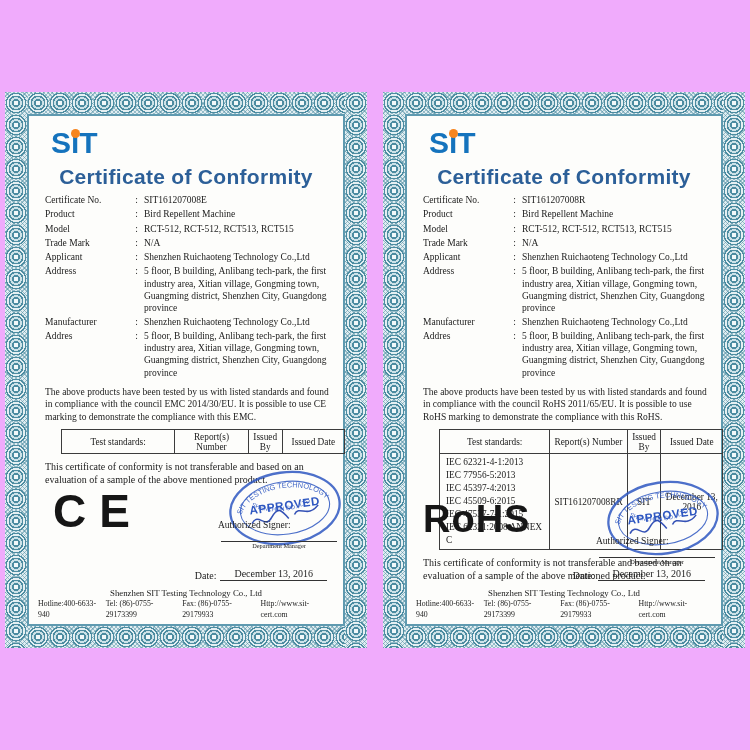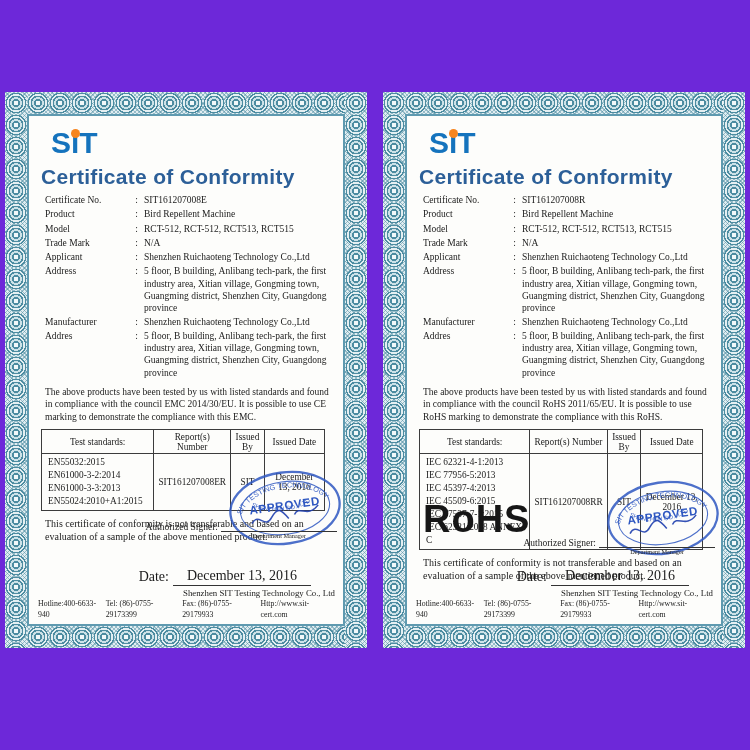--- a/index.html
+++ b/index.html
@@ -1,17 +1,17 @@
 <!DOCTYPE html>
 <html><head>
 <meta charset="utf-8">
 <style>
   html,body{margin:0;padding:0;background:#ffffff;width:750px;height:750px;overflow:hidden;
     font-family:"Liberation Serif",serif;color:#1b1b1b;}
-  .stage{position:relative;width:750px;height:750px;background:#6d28d9;}
+  .stage{position:relative;width:750px;height:750px;background:#f0abfc;}
 
   
   .cert{position:absolute;top:92px;width:362px;height:556px;background:#e8f1f4;}
   .c0{left:5px;} .c1{left:383px;}
   .edge{position:absolute;background-color:#e0edf1;
     background-image:
       radial-gradient(circle at 11px 11px,#f2f8fa 0 2.5px,#4d8ca1 2.5px 4px,#cde2e8 4px 6px,#4d8ca1 6px 7.5px,#e4eff2 7.5px 9px,#4d8ca1 9px 10.5px,rgba(0,0,0,0) 10.5px),
       repeating-linear-gradient(45deg,rgba(77,140,161,.5) 0 1px,rgba(236,244,247,0) 1px 3px),
       repeating-linear-gradient(-45deg,rgba(77,140,161,.5) 0 1px,rgba(236,244,247,0) 1px 3px);
     background-size:22px 22px,auto,auto;}
@@ -23,58 +23,58 @@
   .page{position:absolute;left:22px;top:22px;right:22px;bottom:22px;
     background:#fdfdfb;border:2px solid #5f9ab0;padding:10px 12px 0 12px;box-sizing:border-box;}
 
   
   .logo{position:relative;height:38px;margin:2px 0 0 10px;
     font-family:"Liberation Sans",sans-serif;font-weight:700;font-size:30px;line-height:30px;
     color:#1573bd;letter-spacing:0px;}
   .logo .odot{position:absolute;left:20px;top:1px;width:9px;height:9px;border-radius:50%;
     background:#f6851f;}
   .title{font-family:"Liberation Sans",sans-serif;font-weight:700;font-size:21px;line-height:22px;
-    color:#2c5f98;text-align:left;margin:0 0 6px 0;letter-spacing:.3px;}
+    color:#2c5f98;text-align:center;margin:0 0 6px 0;letter-spacing:.3px;}
 
   
   .fields{margin:6px 2px 0 4px;font-size:9.5px;line-height:12.1px;}
   .frow{display:flex;margin-bottom:2.2px;justify-content:flex-end;}
   .flabel{width:84px;flex:none;}
   .fcolon{width:15px;flex:none;text-align:center;}
   .fvalue{flex:1;}
 
   
   .para{margin:7px 2px 0 4px;font-size:9.5px;line-height:12.6px;}
-  .ctable{margin:6px 2px 0 0;width:calc(100% - 6px);border-collapse:collapse;font-size:9.3px;}
+  .ctable{margin:6px 2px 0 20px;width:calc(100% - 6px);border-collapse:collapse;font-size:9.3px;}
   .ctable th,.ctable td{border:1px solid #3c3c3c;padding:1.5px 4px;}
   .ctable th{font-weight:400;text-align:center;height:14px;}
   .ctable td{text-align:center;}
   .ctable td.stds{text-align:left;line-height:13px;padding:2px 6px;}
   .note{margin:7px 2px 0 4px;font-size:10px;line-height:12.6px;}
 
   
   .mark{position:absolute;font-family:"Liberation Sans",sans-serif;color:#161616;}
   .c0 .mark{top:372px;left:24px;font-size:46px;line-height:46px;font-weight:600;letter-spacing:13px;}
   .c1 .mark{top:383px;left:16px;font-size:38px;line-height:40px;font-weight:700;letter-spacing:1px;}
 
   .stamp{position:absolute;width:116px;height:80px;}
   .c0 .stamp{top:352px;right:0px;transform:rotate(-8deg);}
   .c1 .stamp{top:362px;right:0px;transform:rotate(-8deg);}
 
-  .signer{position:absolute;display:flex;align-items:flex-end;font-size:9.5px;}
+  .signer{position:absolute;display:flex;font-size:9.5px;flex-direction:column;}
   .c0 .signer{top:404px;right:6px;}
   .c1 .signer{top:420px;right:6px;}
   .sig-line{width:116px;border-bottom:1px solid #333;height:11px;position:relative;margin-left:3px;}
   .sig-title{position:absolute;left:0;right:0;top:12px;text-align:center;font-size:6.3px;color:#222;}
 
-  .daterow{position:absolute;top:452px;right:32px;font-size:14px;display:flex;align-items:center;}
+  .daterow{position:absolute;top:452px;right:16px;font-size:10px;display:flex;align-items:flex-end;}
   .date-line{border-bottom:1px solid #333;padding:0 14px 1px 14px;margin-left:4px;}
 
   .cfooter{position:absolute;left:8px;right:8px;bottom:4px;}
-  .fcompany{text-align:right;font-size:8.8px;line-height:10px;}
+  .fcompany{text-align:center;font-size:8.8px;line-height:10px;}
   .fcontacts{display:flex;justify-content:center;font-size:7.8px;line-height:11px;padding:0 1px;}
 </style>
 </head>
 <body>
 
 <div class="stage">
 
   <div class="cert c0">
     <div class="edge t"></div>
     <div class="edge b"></div>
@@ -135,36 +135,26 @@
       <p class="para">The above products have been tested by us with listed standards and found in compliance with the council EMC 2014/30/EU. It is possible to use CE marking to demonstrate the compliance with this EMC.</p>
 
       <table class="ctable">
         <tbody>
             <tr>
           <th style="width:40%">Test standards:</th>
           <th style="width:26%">Report(s) Number</th>
           <th style="width:12%">Issued By</th>
           <th style="width:22%">Issued Date</th>
         </tr>
-        <tr>
-          <td class="stds">
-            <div>EN55032:2015</div>
-            <div>EN61000-3-2:2014</div>
-            <div>EN61000-3-3:2013</div>
-            <div>EN55024:2010+A1:2015</div>
-          </td>
-          <td>SIT161207008ER</td>
-          <td>SIT</td>
-          <td>December 13, 2016</td>
-        </tr>
       </tbody>
         </table>
 
       <p class="note">This certificate of conformity is not transferable and based on an evaluation of a sample of the above mentioned product.</p>
 
+      <div class="mark">CE</div>
 
       <svg class="stamp" viewBox="0 0 150 100">
         <defs>
           <path id="arcT0" d="M 16,60 A 59,36 0 1 1 134,60"></path>
           <path id="arcB0" d="M 26,36 A 54,30 0 0 0 124,36"></path>
         </defs>
         <ellipse cx="75" cy="50" rx="71" ry="46" fill="none" stroke="#2e57c1" stroke-width="3" opacity="0.85"></ellipse>
         <ellipse cx="75" cy="50" rx="58" ry="34" fill="none" stroke="#2e57c1" stroke-width="1.4" opacity="0.85"></ellipse>
         <text font-family="Liberation Sans, sans-serif" font-size="9.5" fill="#2e57c1" opacity="0.9">
           <textPath href="#arcT0" startOffset="6%">SIT TESTING TECHNOLOGY</textPath>

